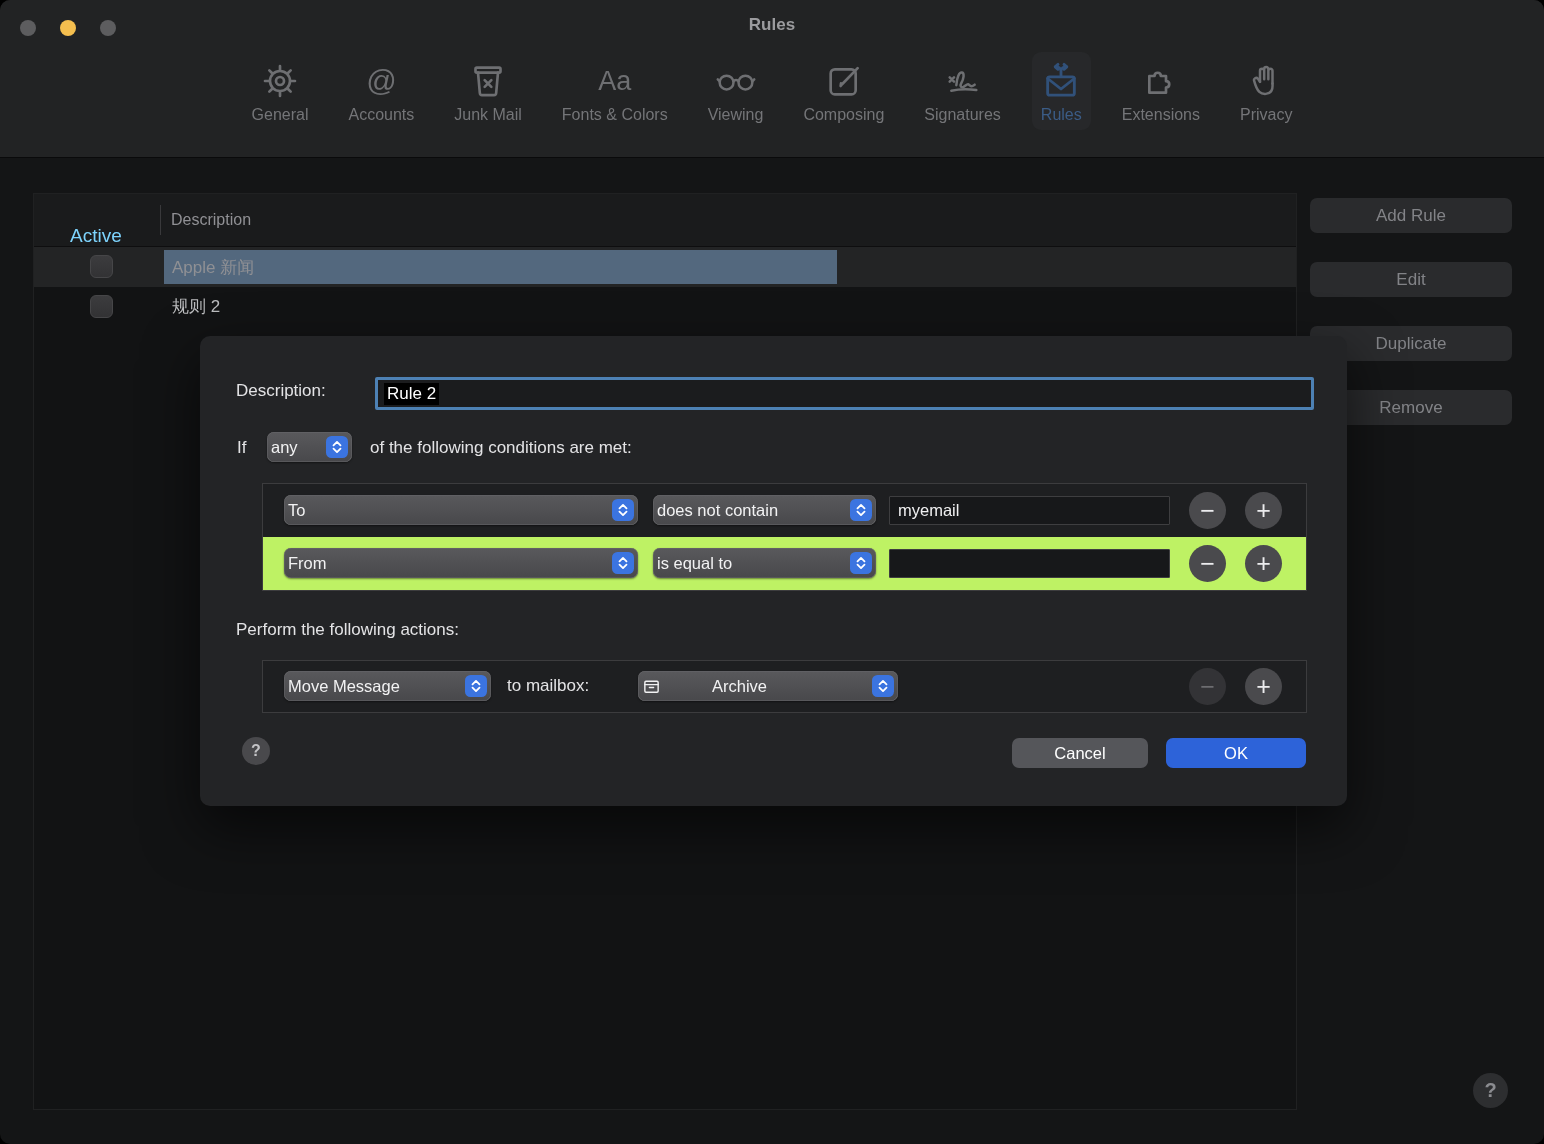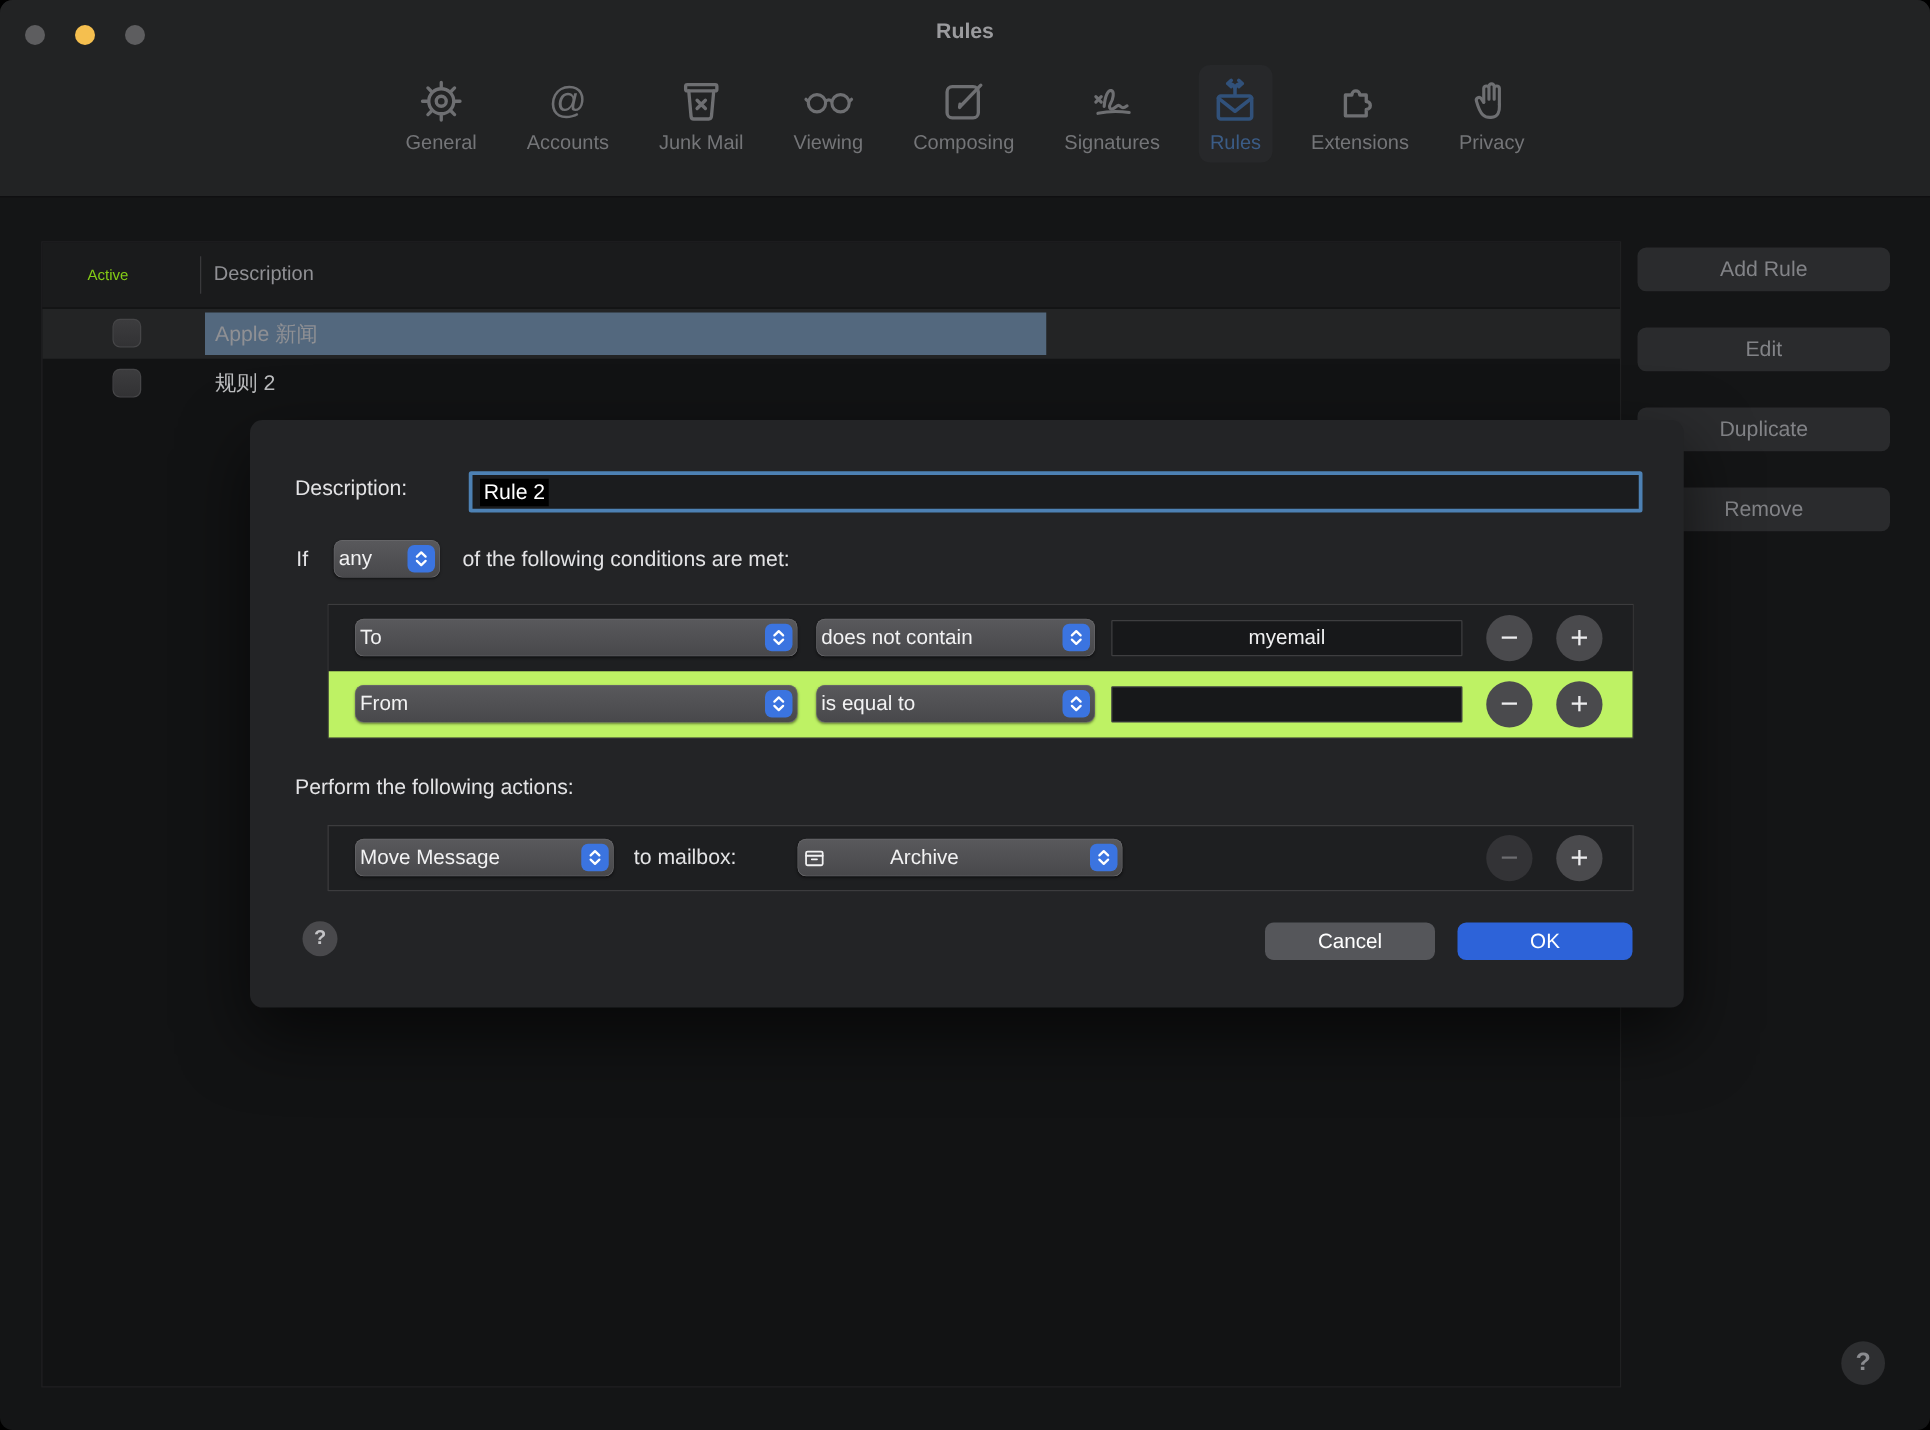--- a/index.html
+++ b/index.html
@@ -20,21 +20,21 @@
   .tab .ticon{height:46px;display:flex;align-items:center;justify-content:center;}
   .tab .tlabel{font-size:16px;color:#747578;white-space:nowrap;}
   .tab.selected{background:#27282a;}
   .tab.selected .ticon{color:#31517a;}
   .tab.selected .tlabel{color:#3b5c86;}
   .glyphtxt{font-size:30px;line-height:1;font-weight:400;}
   .glyphtxt.aa{font-size:27px;}
   
   .rules-list{position:absolute;left:33px;top:193px;width:1264px;height:917px;background:#121314;border:1px solid #202122;box-sizing:border-box;}
   .list-header{position:relative;height:52px;background:#1a1b1c;border-bottom:1px solid #0e0e0f;}
-  .col-active{position:absolute;left:36px;top:0;line-height:52px;font-size:12px;color:#84cc16;}
+  .col-active{position:absolute;left:36px;top:16px;line-height:52px;font-size:19px;color:#7dd3fc;}
   .col-divider{position:absolute;left:126px;top:11px;width:1px;height:30px;background:#39393b;}
   .col-description{position:absolute;left:137px;top:0;line-height:52px;font-size:16px;color:#909094;}
   .list-row{position:relative;height:40px;}
   .row-selected{background:#232425;}
   .checkbox{position:absolute;left:56px;top:8px;width:23px;height:23px;border-radius:6px;
     background:linear-gradient(#3c3c3e,#323234);border:1px solid #464648;box-sizing:border-box;}
   .row-highlight{position:absolute;left:130px;top:3px;width:673px;height:34px;background:#53687e;display:flex;align-items:center;}
   .row-highlight .rowtext{margin-left:8px;font-size:17px;color:#8f9094;}
   .rowtext2{position:absolute;left:138px;top:0;line-height:40px;font-size:17px;color:#bcbdbf;}
   
@@ -50,21 +50,21 @@
   .popup{position:absolute;height:30px;border-radius:7px;background:linear-gradient(#59595c,#48484b);
     box-shadow:inset 0 0 0 0.5px #69696c,0 1px 2px rgba(0,0,0,.45);
     display:flex;align-items:center;padding:0 4px 0 4px;color:#f2f2f3;font-size:16.5px;box-sizing:border-box;white-space:nowrap;}
   .popup .plabel{flex:1 1 auto;overflow:hidden;}
   .badge{width:22px;height:22px;border-radius:5.5px;background:#3b74e0;display:flex;align-items:center;justify-content:center;flex:none;margin-left:8px;}
   .cond-box{position:absolute;left:62px;top:147px;width:1043px;height:106px;border:1px solid #3c3c3e;box-sizing:content-box;background:#111213;}
   .cond-row{position:relative;height:53px;}
   .cond-row.odd{background:#1e1f21;}
   .cond-row.even{background:#bef264;}
   .text-input{position:absolute;left:626px;top:12px;width:263px;height:27px;background:#17181a;border:1px solid #3e3e40;
-    color:#f0f0f1;font-size:16.5px;padding:0 8px;border-radius:1px;font-family:"Liberation Sans",sans-serif;text-align:center;}
+    color:#f0f0f1;font-size:16.5px;padding:0 8px;border-radius:1px;font-family:"Liberation Sans",sans-serif;}
   .round-btn{position:absolute;top:8px;width:37px;height:37px;border-radius:50%;background:#4a4a4d;color:#ececee;
     display:flex;align-items:center;justify-content:center;font-size:25px;line-height:1;}
   .round-btn.minus-pos{left:926px;}
   .round-btn.plus-pos{left:982px;}
   .round-btn.disabled{background:#333336;color:#6d6d70;}
   .actions-box{position:absolute;left:62px;top:324px;width:1043px;height:51px;border:1px solid #3c3c3e;background:#1e1f21;}
   .help-circle{position:absolute;left:42px;top:401px;width:28px;height:28px;border-radius:50%;background:#49494c;
     color:#c4c4c7;font-size:16px;font-weight:700;display:flex;align-items:center;justify-content:center;}
   .btn{position:absolute;top:402px;height:30px;border-radius:7px;display:flex;align-items:center;justify-content:center;
     font-size:16.5px;color:#ffffff;}
@@ -109,20 +109,26 @@
         <span class="ticon">
           <svg width="40" height="40" viewBox="0 0 24 24" fill="none" stroke="currentColor" stroke-width="1.6" stroke-linecap="round" stroke-linejoin="round">
             <rect x="4.5" y="4" width="15" height="3" rx="0.8"></rect>
             <path d="M6 7l1.1 12.2c.05.7.6 1.3 1.3 1.3h7.2c.7 0 1.25-.6 1.3-1.3L18 7"></path>
             <path d="M10 11.5l4 4M14 11.5l-4 4"></path>
           </svg>
         </span>
         <span class="tlabel">Junk Mail</span>
       </div>
 
+      <div class="tab">
+        <span class="ticon">
+            <span class="glyphtxt aa">Aa</span>
+          </span>
+        <span class="tlabel">Fonts &amp; Colors</span>
+      </div>
 
       <div class="tab">
         <span class="ticon">
           <svg width="44" height="40" viewBox="0 0 28 24" fill="none" stroke="currentColor" stroke-width="1.6" stroke-linecap="round">
             <circle cx="8" cy="13" r="4.4"></circle>
               <circle cx="20" cy="13" r="4.4"></circle>
             <path d="M12.4 12.2c.7-1.2 2.5-1.2 3.2 0M3.6 12.2L2.4 11M24.4 12.2l1.2-1.2"></path>
           </svg>
         </span>
         <span class="tlabel">Viewing</span>

